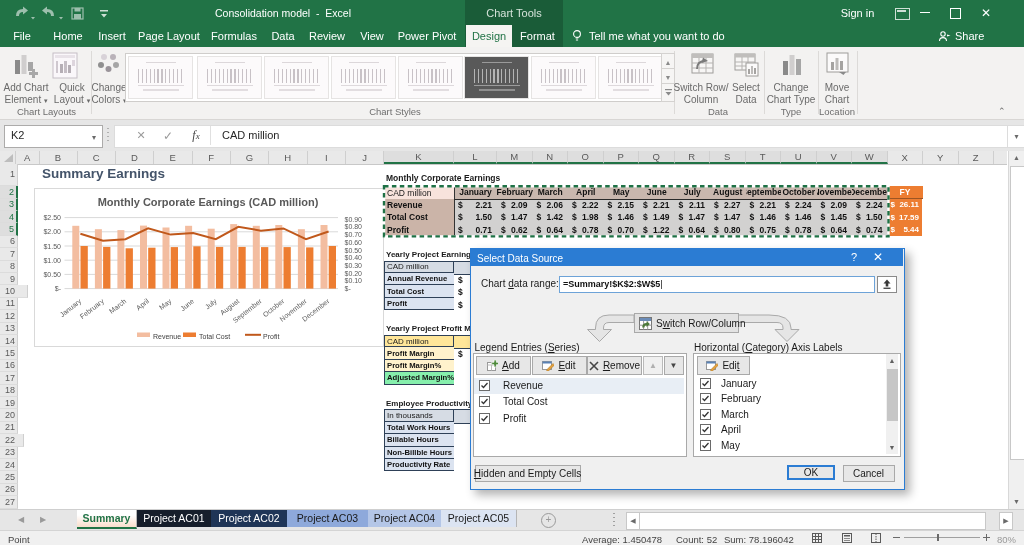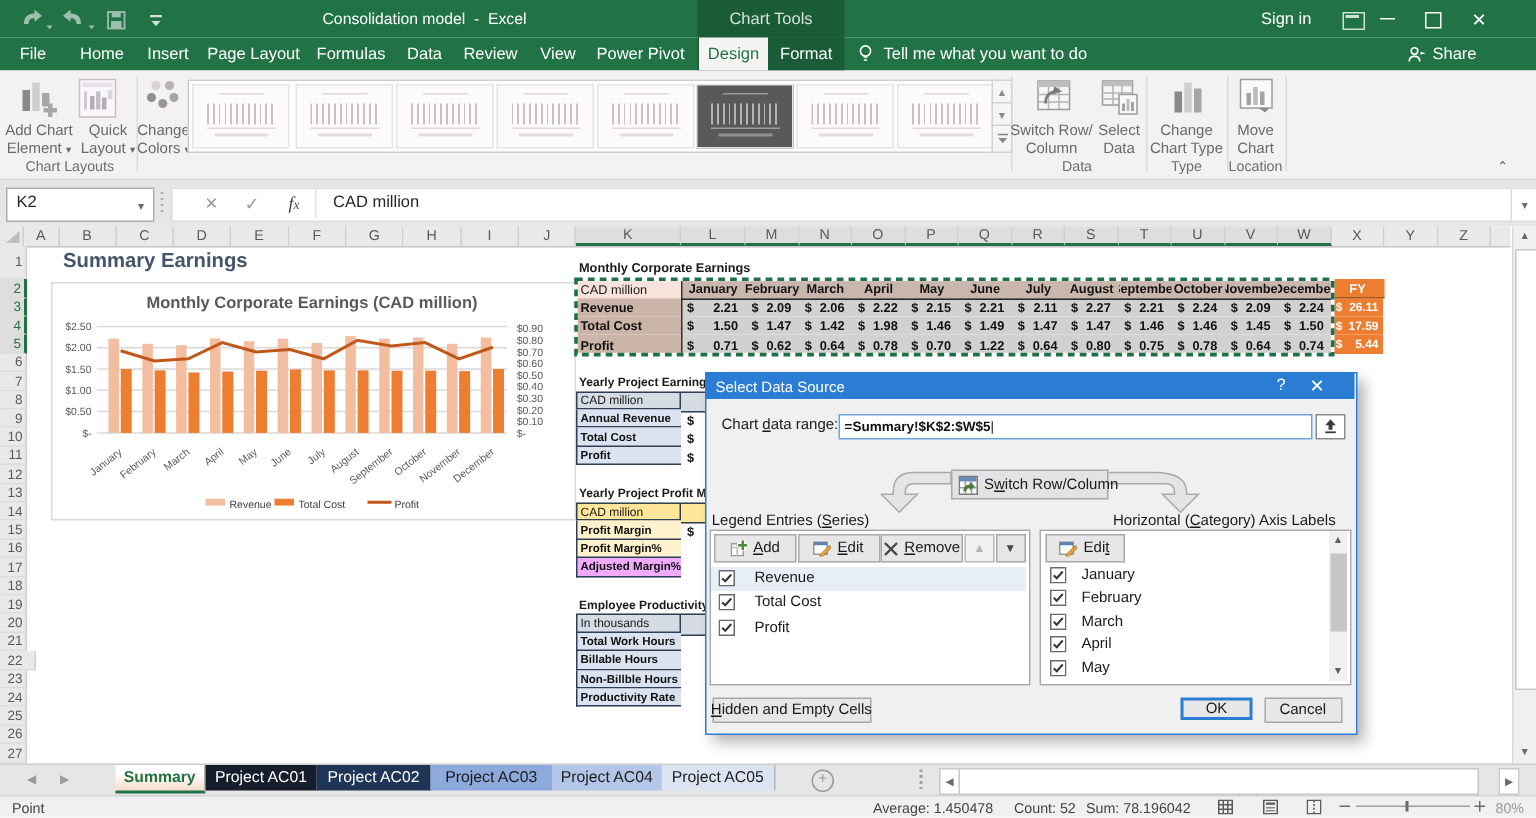--- a/index.html
+++ b/index.html
@@ -174,20 +174,21 @@
     </div>
 
 <div class="abs ctr" style="left:661px;top:53px;width:12px;height:16px;border:1px solid #d4d2d0;background:#f6f5f4;color:#8a8a8a;font-size:7px;">▲</div>
 <div class="abs ctr" style="left:661px;top:68px;width:12px;height:16px;border:1px solid #d4d2d0;background:#f6f5f4;color:#8a8a8a;font-size:7px;">▼</div>
 <div class="abs ctr" style="left:661px;top:83px;width:12px;height:17px;border:1px solid #d4d2d0;background:#f6f5f4;">
       <svg width="7" height="8" viewBox="0 0 7 8">
         <rect x="0" y="0" width="7" height="1.2" fill="#8a8a8a"></rect>
         <path d="M0.5 3 L6.5 3 L3.5 6.5 Z" fill="#8a8a8a"></path>
       </svg>
     </div>
+<div class="abs" style="left:125px;top:106px;width:540px;color:#6e6e6e;font-size:9.5px;text-align:center;">Chart Styles</div>
 
 <svg class="abs" style="left:691px;top:53px;" width="23" height="22" viewBox="0 0 23 22">
  <rect x="1" y="1" width="21" height="19" fill="#f7f6f5" stroke="#9e9c9a"></rect>
  <rect x="1" y="1" width="21" height="4" fill="#c0bebc"></rect>
  <line x1="8" y1="5" x2="8" y2="20" stroke="#b5b3b1" stroke-width="1"></line>
  <line x1="15" y1="5" x2="15" y2="20" stroke="#b5b3b1" stroke-width="1"></line>
  <line x1="1" y1="10" x2="22" y2="10" stroke="#b5b3b1" stroke-width="1"></line>
  <line x1="1" y1="15" x2="22" y2="15" stroke="#b5b3b1" stroke-width="1"></line>
  <path d="M6 16 Q6 8 14 8" fill="none" stroke="#7a7a7a" stroke-width="1.8"></path>
  <path d="M12 4.5 l5 3.5 -6.5 2z" fill="#7a7a7a"></path>
@@ -274,21 +275,21 @@
 <div class="abs" style="left:0;top:163.5px;width:16px;height:345.5px;background:#e9e9e9;border-right:1px solid #cfcfcf;"></div>
 <div class="abs" style="left:0;top:163.5px;width:15px;height:21.69999999999999px;background:#e9e9e9;border-right:1px solid #cfcfcf;border-bottom:1px solid #dcdcdc;color:#5a5a5a;font-size:9px;text-align:right;padding-right:2px;box-sizing:content-box;display:flex;align-items:center;justify-content:flex-end;">1</div>
 <div class="abs" style="left:0;top:186.2px;width:14px;height:11.400000000000006px;background:#dedede;border-right:2px solid #217346;border-bottom:1px solid #dcdcdc;color:#217346;font-size:9px;text-align:right;padding-right:2px;box-sizing:content-box;display:flex;align-items:center;justify-content:flex-end;">2</div>
 <div class="abs" style="left:0;top:198.6px;width:14px;height:11.400000000000006px;background:#dedede;border-right:2px solid #217346;border-bottom:1px solid #dcdcdc;color:#217346;font-size:9px;text-align:right;padding-right:2px;box-sizing:content-box;display:flex;align-items:center;justify-content:flex-end;">3</div>
 <div class="abs" style="left:0;top:211.0px;width:14px;height:11.399999999999977px;background:#dedede;border-right:2px solid #217346;border-bottom:1px solid #dcdcdc;color:#217346;font-size:9px;text-align:right;padding-right:2px;box-sizing:content-box;display:flex;align-items:center;justify-content:flex-end;">4</div>
 <div class="abs" style="left:0;top:223.39999999999998px;width:14px;height:11.400000000000006px;background:#dedede;border-right:2px solid #217346;border-bottom:1px solid #dcdcdc;color:#217346;font-size:9px;text-align:right;padding-right:2px;box-sizing:content-box;display:flex;align-items:center;justify-content:flex-end;">5</div>
 <div class="abs" style="left:0;top:235.79999999999998px;width:15px;height:11.400000000000006px;background:#e9e9e9;border-right:1px solid #cfcfcf;border-bottom:1px solid #dcdcdc;color:#5a5a5a;font-size:9px;text-align:right;padding-right:2px;box-sizing:content-box;display:flex;align-items:center;justify-content:flex-end;">6</div>
 <div class="abs" style="left:0;top:248.2px;width:15px;height:11.400000000000034px;background:#e9e9e9;border-right:1px solid #cfcfcf;border-bottom:1px solid #dcdcdc;color:#5a5a5a;font-size:9px;text-align:right;padding-right:2px;box-sizing:content-box;display:flex;align-items:center;justify-content:flex-end;">7</div>
 <div class="abs" style="left:0;top:260.6px;width:15px;height:11.399999999999977px;background:#e9e9e9;border-right:1px solid #cfcfcf;border-bottom:1px solid #dcdcdc;color:#5a5a5a;font-size:9px;text-align:right;padding-right:2px;box-sizing:content-box;display:flex;align-items:center;justify-content:flex-end;">8</div>
 <div class="abs" style="left:0;top:273.0px;width:15px;height:11.399999999999977px;background:#e9e9e9;border-right:1px solid #cfcfcf;border-bottom:1px solid #dcdcdc;color:#5a5a5a;font-size:9px;text-align:right;padding-right:2px;box-sizing:content-box;display:flex;align-items:center;justify-content:flex-end;">9</div>
-<div class="abs" style="left:0;top:285.4px;width:15px;height:11.400000000000034px;background:#e9e9e9;border-right:1px solid #cfcfcf;border-bottom:1px solid #dcdcdc;color:#5a5a5a;font-size:9px;text-align:right;padding-right:2px;box-sizing:content-box;display:flex;align-items:center;justify-content:flex-end;">10</div>
+<div class="abs" style="left:0;top:285.4px;width:15px;height:11.400000000000034px;background:#e9e9e9;border-right:1px solid #cfcfcf;border-bottom:1px solid #dcdcdc;color:#5a5a5a;font-size:9px;text-align:right;padding-right:12px;box-sizing:content-box;display:flex;align-items:center;justify-content:flex-end;">10</div>
 <div class="abs" style="left:0;top:297.8px;width:15px;height:11.399999999999977px;background:#e9e9e9;border-right:1px solid #cfcfcf;border-bottom:1px solid #dcdcdc;color:#5a5a5a;font-size:9px;text-align:right;padding-right:2px;box-sizing:content-box;display:flex;align-items:center;justify-content:flex-end;">11</div>
 <div class="abs" style="left:0;top:310.2px;width:15px;height:11.400000000000034px;background:#e9e9e9;border-right:1px solid #cfcfcf;border-bottom:1px solid #dcdcdc;color:#5a5a5a;font-size:9px;text-align:right;padding-right:2px;box-sizing:content-box;display:flex;align-items:center;justify-content:flex-end;">12</div>
 <div class="abs" style="left:0;top:322.6px;width:15px;height:11.399999999999977px;background:#e9e9e9;border-right:1px solid #cfcfcf;border-bottom:1px solid #dcdcdc;color:#5a5a5a;font-size:9px;text-align:right;padding-right:2px;box-sizing:content-box;display:flex;align-items:center;justify-content:flex-end;">13</div>
 <div class="abs" style="left:0;top:335.0px;width:15px;height:11.399999999999977px;background:#e9e9e9;border-right:1px solid #cfcfcf;border-bottom:1px solid #dcdcdc;color:#5a5a5a;font-size:9px;text-align:right;padding-right:2px;box-sizing:content-box;display:flex;align-items:center;justify-content:flex-end;">14</div>
 <div class="abs" style="left:0;top:347.4px;width:15px;height:11.399999999999977px;background:#e9e9e9;border-right:1px solid #cfcfcf;border-bottom:1px solid #dcdcdc;color:#5a5a5a;font-size:9px;text-align:right;padding-right:2px;box-sizing:content-box;display:flex;align-items:center;justify-content:flex-end;">15</div>
 <div class="abs" style="left:0;top:359.79999999999995px;width:15px;height:11.400000000000034px;background:#e9e9e9;border-right:1px solid #cfcfcf;border-bottom:1px solid #dcdcdc;color:#5a5a5a;font-size:9px;text-align:right;padding-right:2px;box-sizing:content-box;display:flex;align-items:center;justify-content:flex-end;">16</div>
 <div class="abs" style="left:0;top:372.2px;width:15px;height:11.400000000000034px;background:#e9e9e9;border-right:1px solid #cfcfcf;border-bottom:1px solid #dcdcdc;color:#5a5a5a;font-size:9px;text-align:right;padding-right:2px;box-sizing:content-box;display:flex;align-items:center;justify-content:flex-end;">17</div>
 <div class="abs" style="left:0;top:384.6px;width:15px;height:11.399999999999977px;background:#e9e9e9;border-right:1px solid #cfcfcf;border-bottom:1px solid #dcdcdc;color:#5a5a5a;font-size:9px;text-align:right;padding-right:2px;box-sizing:content-box;display:flex;align-items:center;justify-content:flex-end;">18</div>
 <div class="abs" style="left:0;top:397.0px;width:15px;height:11.399999999999977px;background:#e9e9e9;border-right:1px solid #cfcfcf;border-bottom:1px solid #dcdcdc;color:#5a5a5a;font-size:9px;text-align:right;padding-right:2px;box-sizing:content-box;display:flex;align-items:center;justify-content:flex-end;">19</div>
 <div class="abs" style="left:0;top:409.4px;width:15px;height:11.399999999999977px;background:#e9e9e9;border-right:1px solid #cfcfcf;border-bottom:1px solid #dcdcdc;color:#5a5a5a;font-size:9px;text-align:right;padding-right:2px;box-sizing:content-box;display:flex;align-items:center;justify-content:flex-end;">20</div>
@@ -560,21 +561,21 @@
 <div class="abs" style="left:384px;top:285.4px;width:70px;height:12.4px;background:#dbe3f0;border-left:1px solid #2e4057;border-bottom:1px solid #2e4057;color:#111;font-size:7.7px;font-weight:bold;display:flex;align-items:center;padding-left:2px;box-sizing:border-box;white-space:nowrap;overflow:hidden;">Total Cost</div>
 <div class="abs" style="left:458px;top:287.4px;color:#111;font-size:8.5px;font-weight:bold;">$</div>
 <div class="abs" style="left:384px;top:297.8px;width:70px;height:12.4px;background:#dbe3f0;border-left:1px solid #2e4057;border-bottom:1px solid #2e4057;color:#111;font-size:7.7px;font-weight:bold;display:flex;align-items:center;padding-left:2px;box-sizing:border-box;white-space:nowrap;overflow:hidden;">Profit</div>
 <div class="abs" style="left:458px;top:299.8px;color:#111;font-size:8.5px;font-weight:bold;">$</div>
 <div class="abs" style="left:386px;top:324.1px;color:#1a1a1a;font-size:8px;font-weight:bold;white-space:nowrap;">Yearly Project Profit Margin</div>
 <div class="abs" style="left:384px;top:335.0px;width:70px;height:12.4px;background:#ffe699;border:1px solid #2e4057;color:#1a1a1a;font-size:8px;display:flex;align-items:center;padding-left:2px;box-sizing:border-box;overflow:hidden;">CAD million</div>
 <div class="abs" style="left:454px;top:335.0px;width:32px;height:12.4px;background:#ffe699;border-top:1px solid #2e4057;border-bottom:1px solid #2e4057;"></div>
 <div class="abs" style="left:384px;top:347.4px;width:70px;height:12.4px;background:#fff2cc;border-left:1px solid #2e4057;border-bottom:1px solid #2e4057;color:#111;font-size:7.7px;font-weight:bold;display:flex;align-items:center;padding-left:2px;box-sizing:border-box;white-space:nowrap;overflow:hidden;">Profit Margin</div>
 <div class="abs" style="left:458px;top:349.4px;color:#111;font-size:8.5px;font-weight:bold;">$</div>
 <div class="abs" style="left:384px;top:359.79999999999995px;width:70px;height:12.4px;background:#fff2cc;border-left:1px solid #2e4057;border-bottom:1px solid #2e4057;color:#111;font-size:7.7px;font-weight:bold;display:flex;align-items:center;padding-left:2px;box-sizing:border-box;white-space:nowrap;overflow:hidden;">Profit Margin%</div>
-<div class="abs" style="left:384px;top:372.2px;width:70px;height:12.4px;background:#f0abfc;border-left:1px solid #2e4057;border-bottom:1px solid #2e4057;color:#111;font-size:7.7px;font-weight:bold;display:flex;align-items:center;padding-left:2px;box-sizing:border-box;white-space:nowrap;overflow:hidden;">Adjusted Margin%</div>
+<div class="abs" style="left:384px;top:372.2px;width:70px;height:12.4px;background:#86efac;border-left:1px solid #2e4057;border-bottom:1px solid #2e4057;color:#111;font-size:7.7px;font-weight:bold;display:flex;align-items:center;padding-left:2px;box-sizing:border-box;white-space:nowrap;overflow:hidden;">Adjusted Margin%</div>
 <div class="abs" style="left:386px;top:398.5px;color:#1a1a1a;font-size:8px;font-weight:bold;white-space:nowrap;">Employee Productivity</div>
 <div class="abs" style="left:384px;top:409.4px;width:70px;height:12.4px;background:#d6dce4;border:1px solid #2e4057;color:#1a1a1a;font-size:8px;display:flex;align-items:center;padding-left:2px;box-sizing:border-box;overflow:hidden;">In thousands</div>
 <div class="abs" style="left:454px;top:409.4px;width:32px;height:12.4px;background:#d6dce4;border-top:1px solid #2e4057;border-bottom:1px solid #2e4057;"></div>
 <div class="abs" style="left:384px;top:421.79999999999995px;width:70px;height:12.4px;background:#dbe3f0;border-left:1px solid #2e4057;border-bottom:1px solid #2e4057;color:#111;font-size:7.7px;font-weight:bold;display:flex;align-items:center;padding-left:2px;box-sizing:border-box;white-space:nowrap;overflow:hidden;">Total Work Hours</div>
 <div class="abs" style="left:384px;top:434.2px;width:70px;height:12.4px;background:#dbe3f0;border-left:1px solid #2e4057;border-bottom:1px solid #2e4057;color:#111;font-size:7.7px;font-weight:bold;display:flex;align-items:center;padding-left:2px;box-sizing:border-box;white-space:nowrap;overflow:hidden;">Billable Hours</div>
 <div class="abs" style="left:384px;top:446.6px;width:70px;height:12.4px;background:#dbe3f0;border-left:1px solid #2e4057;border-bottom:1px solid #2e4057;color:#111;font-size:7.7px;font-weight:bold;display:flex;align-items:center;padding-left:2px;box-sizing:border-box;white-space:nowrap;overflow:hidden;">Non-Billble Hours</div>
 <div class="abs" style="left:384px;top:459.0px;width:70px;height:12.4px;background:#dbe3f0;border-left:1px solid #2e4057;border-bottom:1px solid #2e4057;color:#111;font-size:7.7px;font-weight:bold;display:flex;align-items:center;padding-left:2px;box-sizing:border-box;white-space:nowrap;overflow:hidden;">Productivity Rate</div>
 
 <div class="abs" style="left:469.5px;top:248px;width:433px;height:240px;background:#f0f0f0;border:1px solid #2b7cd3;box-shadow:5px 5px 9px rgba(0,0,0,0.3);"></div>
 <div class="abs" style="left:469.5px;top:248px;width:433px;height:18px;background:#2b7cd3;"></div>
@@ -604,21 +605,21 @@
         <rect x="1" y="1" width="11" height="3" fill="#6b8cb8"></rect>
         <line x1="4.6" y1="4" x2="4.6" y2="12.5" stroke="#999"></line>
         <line x1="8.7" y1="4" x2="8.7" y2="12.5" stroke="#999"></line>
         <line x1="0.5" y1="8.2" x2="12.5" y2="8.2" stroke="#999"></line>
         <path d="M3.2 10.5 Q3.2 6 7.5 6 l0 -1.8 3.4 2.9 -3.4 2.9 0 -1.8 Q5.4 8.2 5.4 10.5 Z" fill="#4d7a3a"></path>
       </svg>
 <span style="margin-left:4px;font-size:10px;color:#1a1a1a;white-space:nowrap;">S<span style="text-decoration:underline">w</span>itch Row/Column</span>
     </div>
 
 <div class="abs" style="left:474.5px;top:342px;color:#1a1a1a;font-size:10px;white-space:nowrap;">Legend Entries (<span style="text-decoration:underline">S</span>eries)</div>
-<div class="abs" style="left:694px;top:342px;color:#1a1a1a;font-size:10px;white-space:nowrap;margin-left:48px;">Horizontal (<span style="text-decoration:underline">C</span>ategory) Axis Labels</div>
+<div class="abs" style="left:694px;top:342px;color:#1a1a1a;font-size:10px;white-space:nowrap;">Horizontal (<span style="text-decoration:underline">C</span>ategory) Axis Labels</div>
 <div class="abs" style="left:473px;top:353px;width:212px;height:102px;background:#fff;border:1px solid #a9a9a9;"></div>
 <div class="abs" style="left:692.5px;top:353px;width:206px;height:102px;background:#fff;border:1px solid #a9a9a9;"></div>
 <div class="abs" style="left:476px;top:356px;width:53px;height:17px;background:#e7e7e7;border:1px solid #a9a9a9;display:flex;align-items:center;justify-content:center;font-size:10px;color:#1a1a1a;white-space:nowrap;"><svg width="11" height="11" viewBox="0 0 11 11" style="margin-right:4px">
         <rect x="0.5" y="2.5" width="8" height="8" fill="#fff" stroke="#999"></rect>
         <line x1="0.5" y1="5" x2="8.5" y2="5" stroke="#bbb"></line>
         <line x1="4.5" y1="2.5" x2="4.5" y2="10.5" stroke="#bbb"></line>
         <path d="M7 0 h2.4 v2.3 h2.3 v2.4 h-2.3 v2.3 h-2.4 v-2.3 h-2.3 v-2.4 h2.3 z" fill="#4d8a3a" stroke="#fff" stroke-width="0.7"></path>
       </svg><span style="text-decoration:underline">A</span>dd</div>
 <div class="abs" style="left:531.5px;top:356px;width:53px;height:17px;background:#e7e7e7;border:1px solid #a9a9a9;display:flex;align-items:center;justify-content:center;font-size:10px;color:#1a1a1a;white-space:nowrap;"><svg width="12" height="11" viewBox="0 0 12 11" style="margin-right:4px">
         <rect x="0.5" y="1.5" width="9" height="8" fill="#fff" stroke="#999"></rect>

